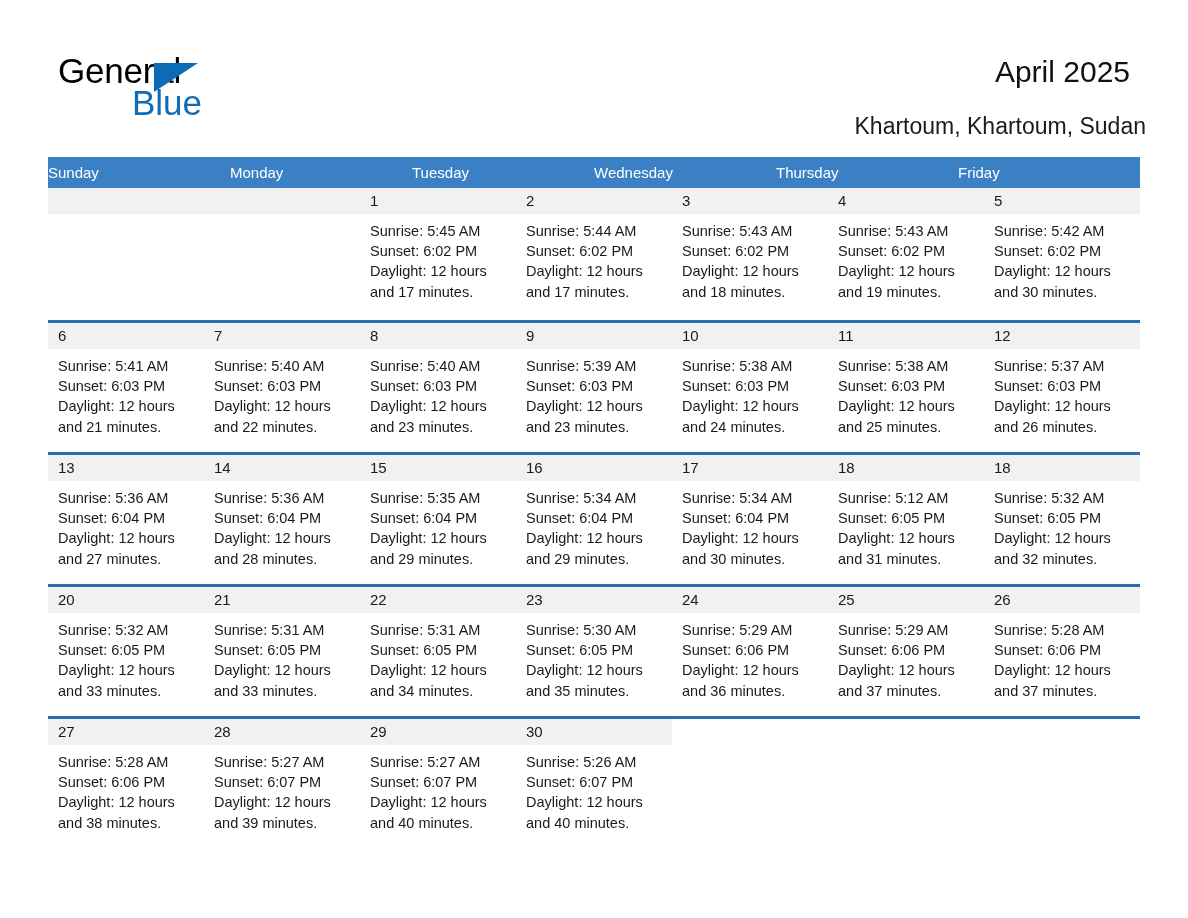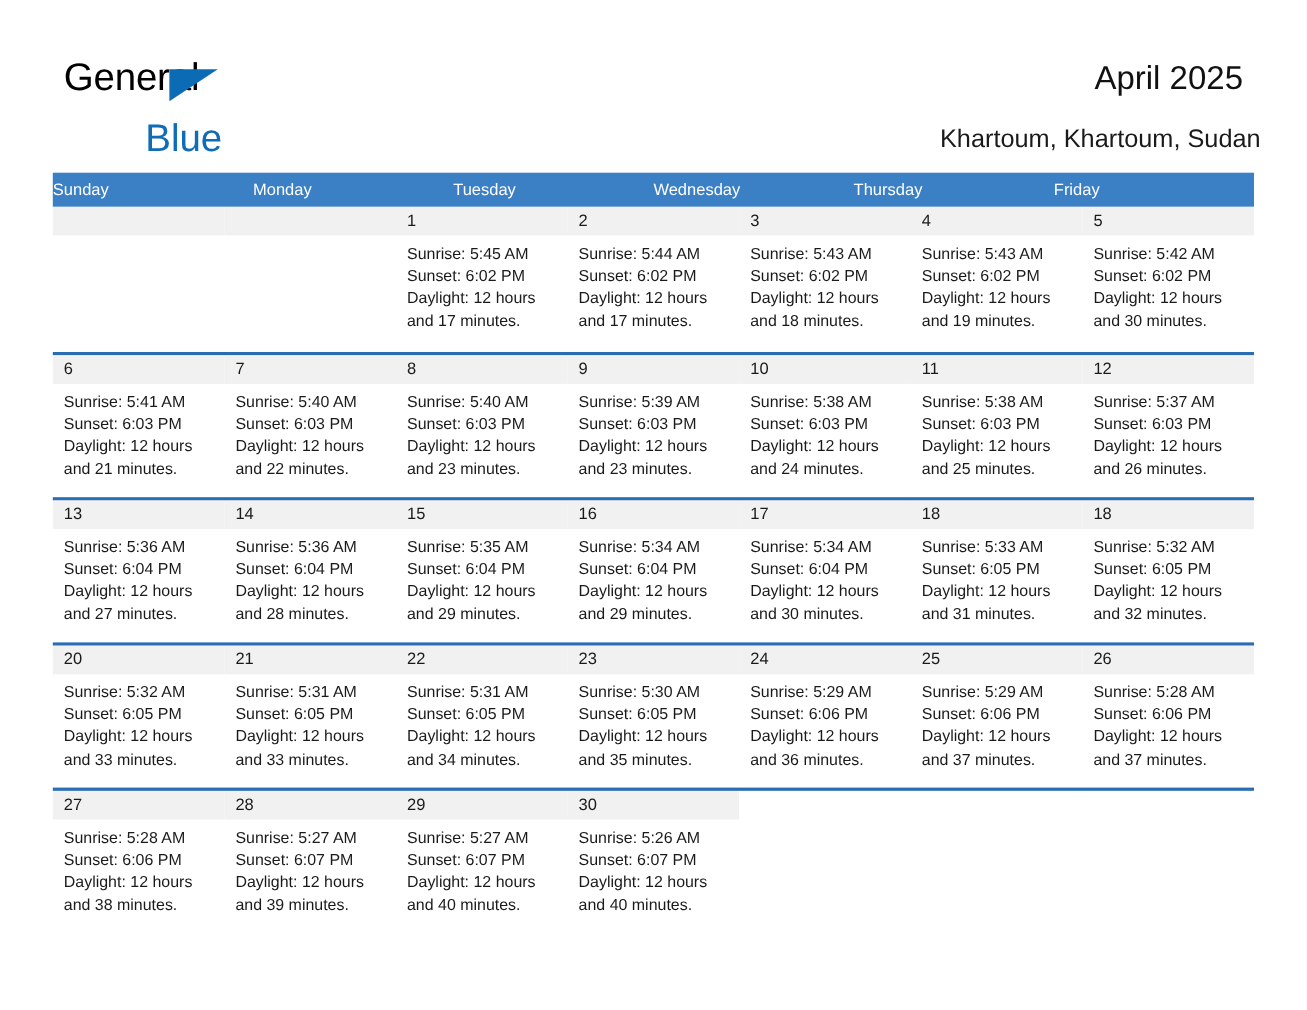--- a/index.html
+++ b/index.html
@@ -56,21 +56,20 @@
     border-bottom: 29px solid transparent;
   }
   .logo-blue {
     position: absolute;
     left: 74px;
     top: 32px;
     font-size: 35px;
     line-height: 38px;
     color: #0f6cb6;
     font-weight: 400;
-    margin-top: 23px;
   }
   .title {
     position: absolute;
     right: 58px;
     top: 48px;
     font-size: 30px;
     line-height: 48px;
     text-align: right;
     color: #111111;
     font-weight: 400;
@@ -335,21 +334,21 @@
             <div class="details">
               <div>Sunrise: 5:34 AM</div>
               <div>Sunset: 6:04 PM</div>
               <div>Daylight: 12 hours</div>
               <div>and 30 minutes.</div>
             </div>
           </div>
           <div class="day">
             <div class="daynum">18</div>
             <div class="details">
-              <div>Sunrise: 5:33 AM</div>
+              <div>Sunrise: 5:12 AM</div>
               <div>Sunset: 6:05 PM</div>
               <div>Daylight: 12 hours</div>
               <div>and 31 minutes.</div>
             </div>
           </div>
           <div class="day">
             <div class="daynum">18</div>
             <div class="details">
               <div>Sunrise: 5:32 AM</div>
               <div>Sunset: 6:05 PM</div>

